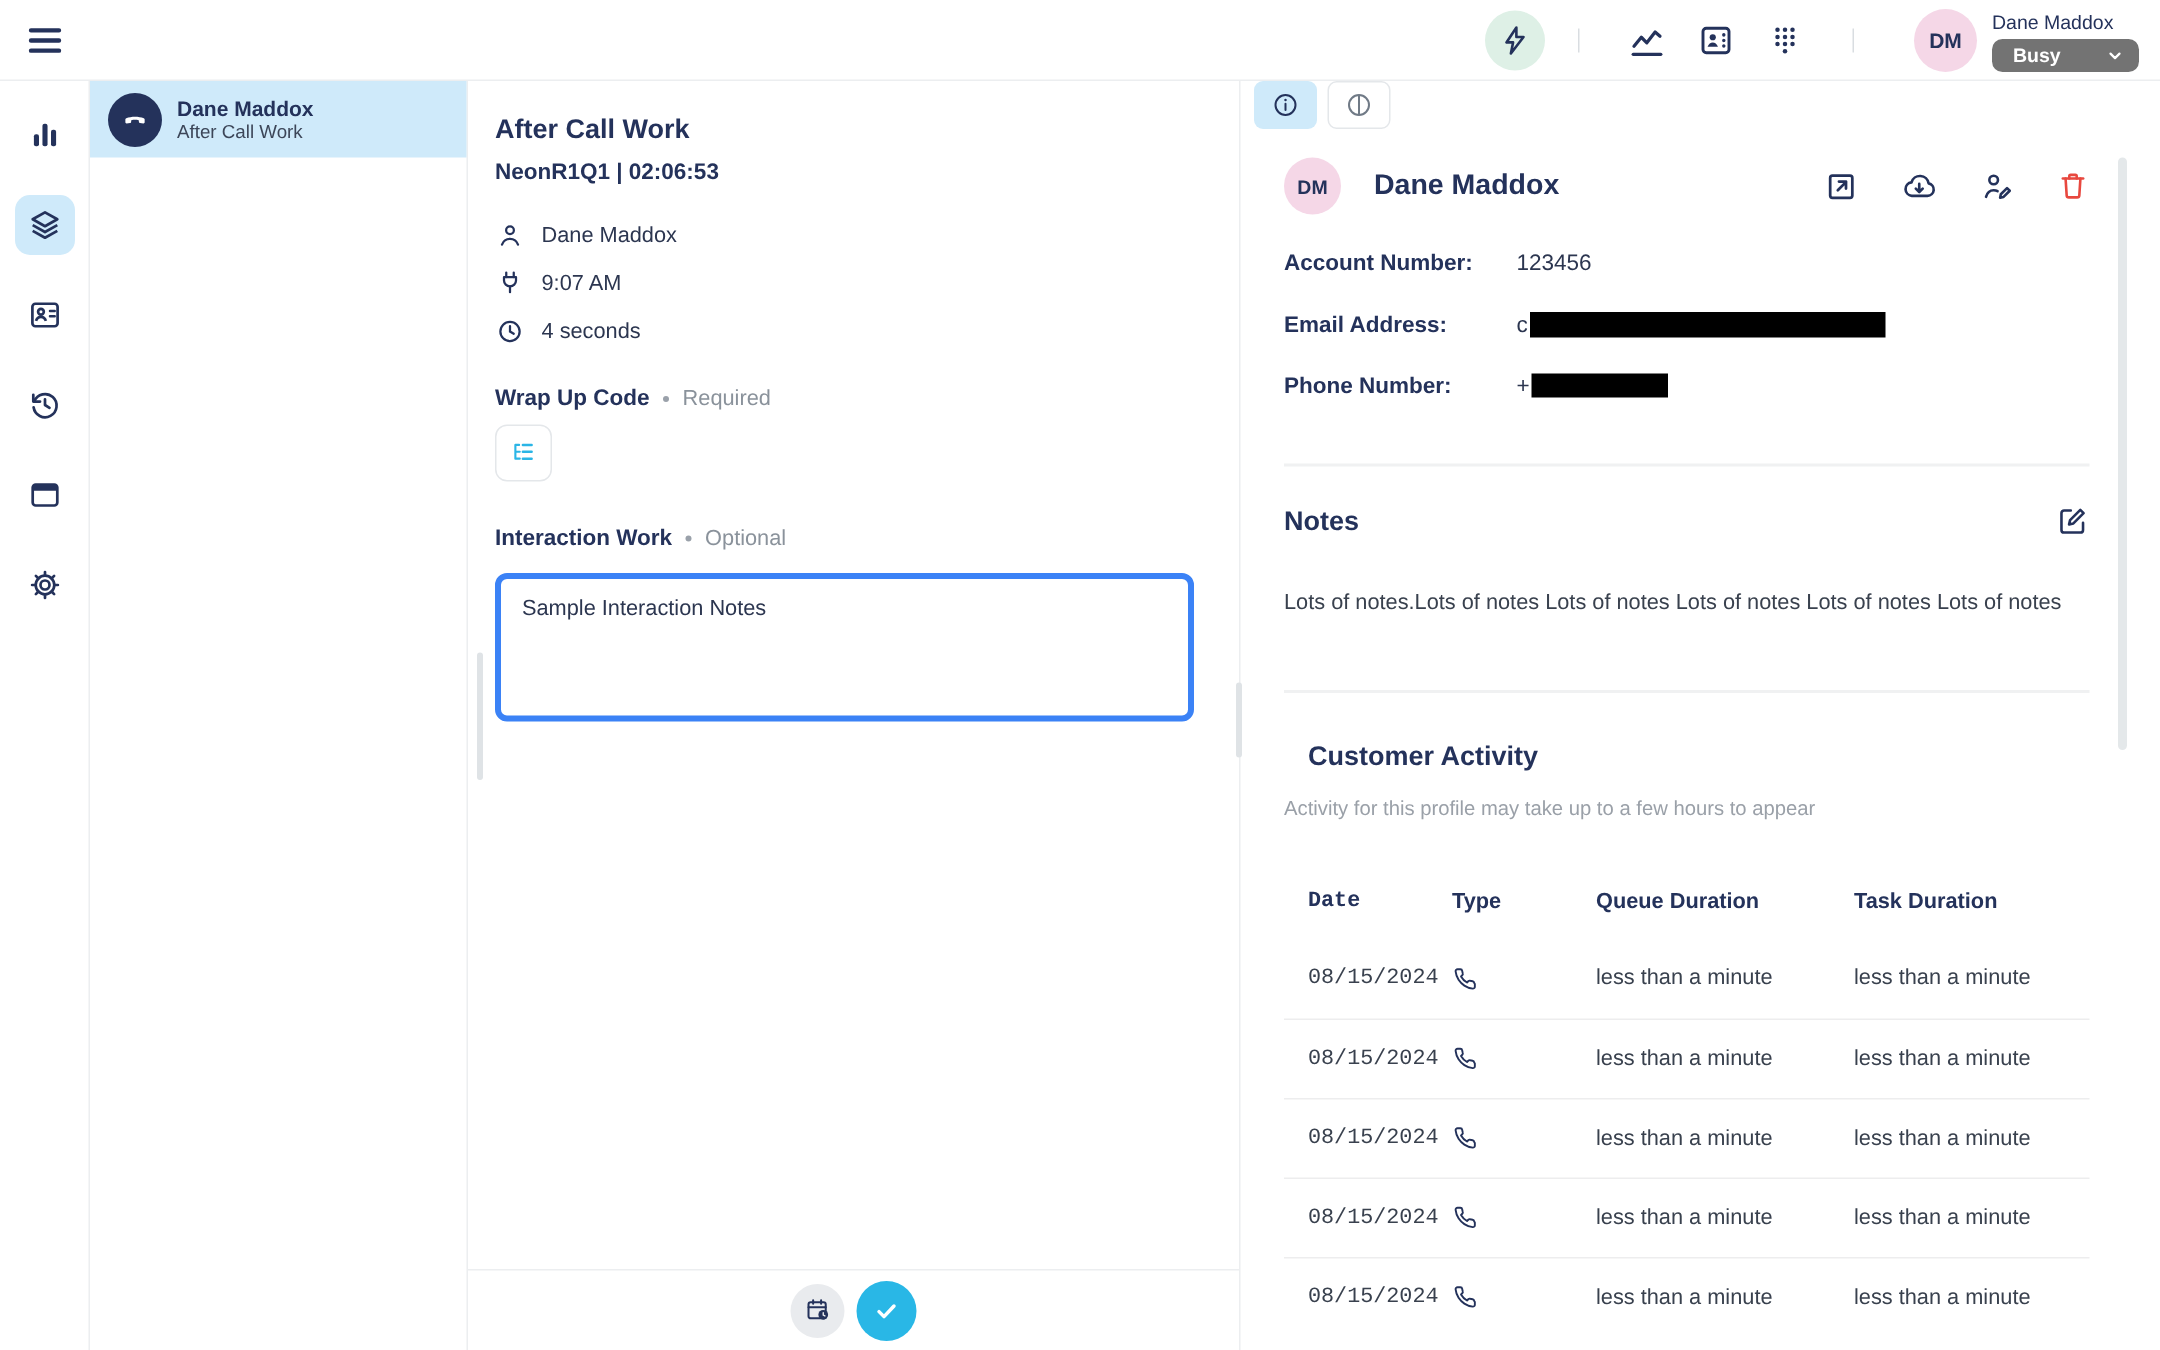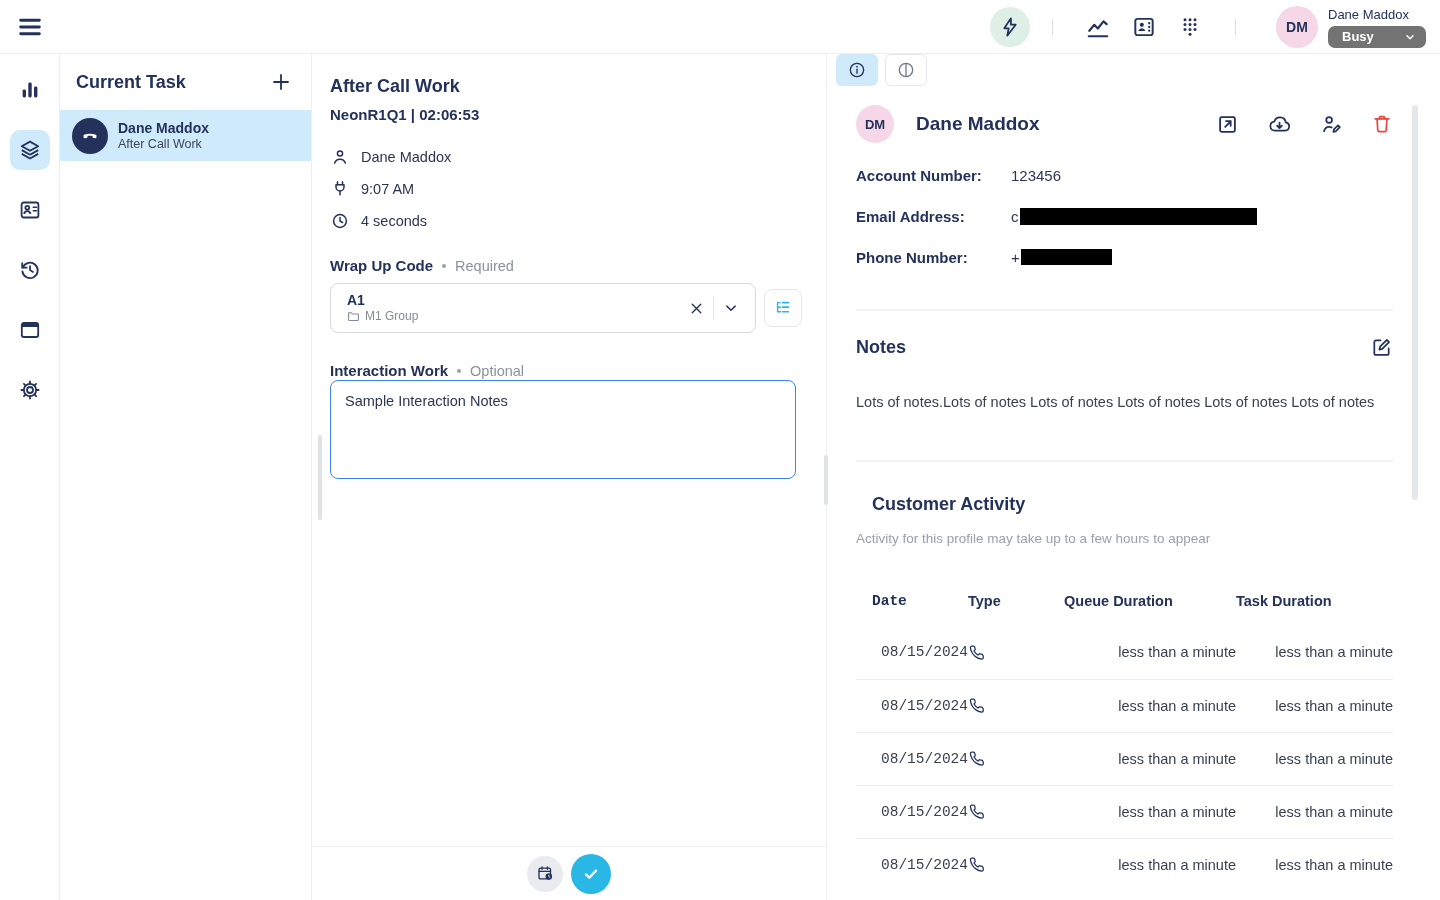--- a/index.html
+++ b/index.html
@@ -66,21 +66,21 @@
   .wrapup-select { width:426px; height:50px; border:1px solid #d7dbe1; border-radius:8px;
     display:flex; align-items:center; padding:0 10px 0 16px; cursor:pointer; background:#fff; }
   .sel-texts { flex:1; min-width:0; }
   .sel-code { font-size:14px; font-weight:bold; color:#24325b; line-height:17px; }
   .sel-group { display:flex; align-items:center; gap:5px; font-size:12px; color:#848b93; line-height:15px; }
   .sel-clear, .sel-chevron { width:28px; height:28px; border:none; background:transparent;
     color:#24325b; display:flex; align-items:center; justify-content:center; cursor:pointer; }
   .sel-divider { width:1px; height:24px; background:#e3e6ea; margin:0 3px; }
   .tree-btn { width:38px; height:38px; border:1px solid #e4e7ea; border-radius:8px; background:#fff;
     color:#2ab5e6; display:flex; align-items:center; justify-content:center; cursor:pointer; }
-  .notes-area { margin-top:1px; width:466px; height:99px; border:1px solid #3b82f6; border-radius:8px;
+  .notes-area { margin-top:15px; width:466px; height:99px; border:4px solid #3b82f6; border-radius:8px;
     padding:12px 14px; font-size:14.5px; color:#2c3650; font-family:"Liberation Sans", sans-serif;
     resize:none; outline:none; }
   .acw-footer { position:absolute; left:0; bottom:0; width:514px; height:54px;
     border-top:1px solid #eceef0; display:flex; align-items:center; justify-content:center; gap:8px; }
   .cal-btn { width:36px; height:36px; border:none; border-radius:50%; background:#e9ebee;
     color:#24325b; display:flex; align-items:center; justify-content:center; cursor:pointer; }
   .check-btn { width:40px; height:40px; border:none; border-radius:50%; background:#29b7e6;
     color:#fff; display:flex; align-items:center; justify-content:center; cursor:pointer; }
 
   
@@ -111,21 +111,21 @@
   .c-divider { position:absolute; left:0; width:537px; height:0; border-top:2px solid #f0f1f2; }
   .notes-head { position:absolute; top:282px; left:0; width:537px; display:flex;
     align-items:center; justify-content:space-between;gap:46px; }
   .sec-title { font-size:18px; font-weight:bold; color:#24325b; }
   .notes-text { position:absolute; top:340px; left:0; width:537px; font-size:14.5px; color:#39414e; }
   .activity-title { position:absolute; top:440px; left:16px; }
   .activity-sub { position:absolute; top:477px; left:0; font-size:13.5px; color:#9aa0a8; }
   .activity-table { position:absolute; top:522px; left:0; width:537px; border-collapse:collapse; }
   .activity-table th { text-align:left; font-size:14.5px; font-weight:bold; color:#24325b;
     height:50px; vertical-align:middle; }
-  .activity-table td { font-size:14.5px; color:#39414e; height:53px; vertical-align:middle;text-align:right; }
+  .activity-table td { font-size:14.5px; color:#39414e; height:53px; vertical-align:middle; }
   .activity-table tr + tr td { border-top:1px solid #ededee; }
   .col-date { width:112px; padding-left:16px;font-family:Liberation Mono, monospace; }
   .col-type { width:96px; }
   .col-queue { width:172px; }
   .type-cell svg { color:#24325b; }
 
   
   .sb-thumb { position:absolute; border-radius:3px; background:#dfe3e6; cursor:pointer; }
   .sb-task { left:318px; top:435px; width:4px; height:85px; }
   .sb-acw { left:824px; top:455px; width:4px; height:50px; }
@@ -229,28 +229,20 @@
   <button class="rail-btn">
     <svg width="24" height="24" viewBox="0 0 24 24" fill="none" stroke="currentColor" stroke-width="1.8" stroke-linecap="round">
         <circle cx="12" cy="12" r="3"></circle>
         <circle cx="12" cy="12" r="6.2"></circle>
         <path d="M18.2 12h2.4M16.38 16.38l1.7 1.7M12 18.2v2.4M7.62 16.38l-1.7 1.7M5.8 12H3.4M7.62 7.62l-1.7-1.7M12 5.8V3.4M16.38 7.62l1.7-1.7"></path>
       </svg>
   </button>
 </nav>
 
 <section class="task-panel">
-  <div class="task-head">
-    <span class="task-title">Current Task</span>
-    <button class="add-btn">
-      <svg width="24" height="24" viewBox="0 0 24 24" fill="none" stroke="currentColor" stroke-width="1.8" stroke-linecap="round">
-          <path d="M12 5v14M5 12h14"></path>
-        </svg>
-    </button>
-  </div>
   <div class="task-item">
     <span class="task-avatar">
       <svg width="20" height="20" viewBox="0 0 24 24" fill="#fff">
           <path d="M12 9.3c-2.5 0-4.9.4-7 1.2-.4.1-.7.5-.7.9v2.4c0 .56.47 1 1.02.94l2.7-.32c.46-.05.82-.42.86-.88l.13-1.43c.97-.24 1.99-.36 3-.36s2.03.12 3 .36l.13 1.43c.04.46.4.83.86.88l2.7.32c.55.06 1.02-.38 1.02-.94v-2.4c0-.4-.3-.8-.7-.9-2.1-.8-4.5-1.2-7-1.2z"></path>
         </svg>
     </span>
     <span>
       <div class="task-name">Dane Maddox</div>
       <div class="task-sub">After Call Work</div>
     </span>
@@ -287,42 +279,20 @@
       </div>
     </div>
 
     <div class="field-label-row">
       <span class="field-label">Wrap Up Code</span>
       <span class="dot-sep"></span>
       <span class="req-text">Required</span>
     </div>
 
     <div class="select-row">
-      <div class="wrapup-select">
-        <div class="sel-texts">
-          <div class="sel-code">A1</div>
-          <div class="sel-group">
-            <svg width="13" height="13" viewBox="0 0 16 16" fill="none" stroke="#848b93" stroke-width="1.3" stroke-linejoin="round">
-                <path d="M2 3.5h3.4l1.2 1.4H14v7.1a1 1 0 0 1-1 1H3a1 1 0 0 1-1-1z"></path>
-              </svg>
-            <span>M1 Group</span>
-          </div>
-        </div>
-        <button class="sel-clear">
-          <svg width="17" height="17" viewBox="0 0 24 24" fill="none" stroke="currentColor" stroke-width="1.9" stroke-linecap="round">
-              <path d="M6 6l12 12M18 6 6 18"></path>
-            </svg>
-        </button>
-        <span class="sel-divider"></span>
-        <button class="sel-chevron">
-          <svg width="18" height="18" viewBox="0 0 24 24" fill="none" stroke="currentColor" stroke-width="1.9" stroke-linecap="round" stroke-linejoin="round">
-              <path d="M6.5 9.5l5.5 5.5 5.5-5.5"></path>
-            </svg>
-        </button>
-      </div>
       <button class="tree-btn">
         <svg width="20" height="20" viewBox="0 0 24 24" fill="none" stroke="currentColor" stroke-width="1.7" stroke-linecap="round">
             <path d="M5.5 5.5h3M5.5 5.5v11M5.5 11h3.5M5.5 16.5h3.5"></path>
             <path d="M11.5 5.5h7M11.5 11h7M11.5 16.5h7" stroke-width="2"></path>
           </svg>
       </button>
     </div>
 
     <div class="field-label-row" style="margin-top:29px">
       <span class="field-label">Interaction Work</span>

